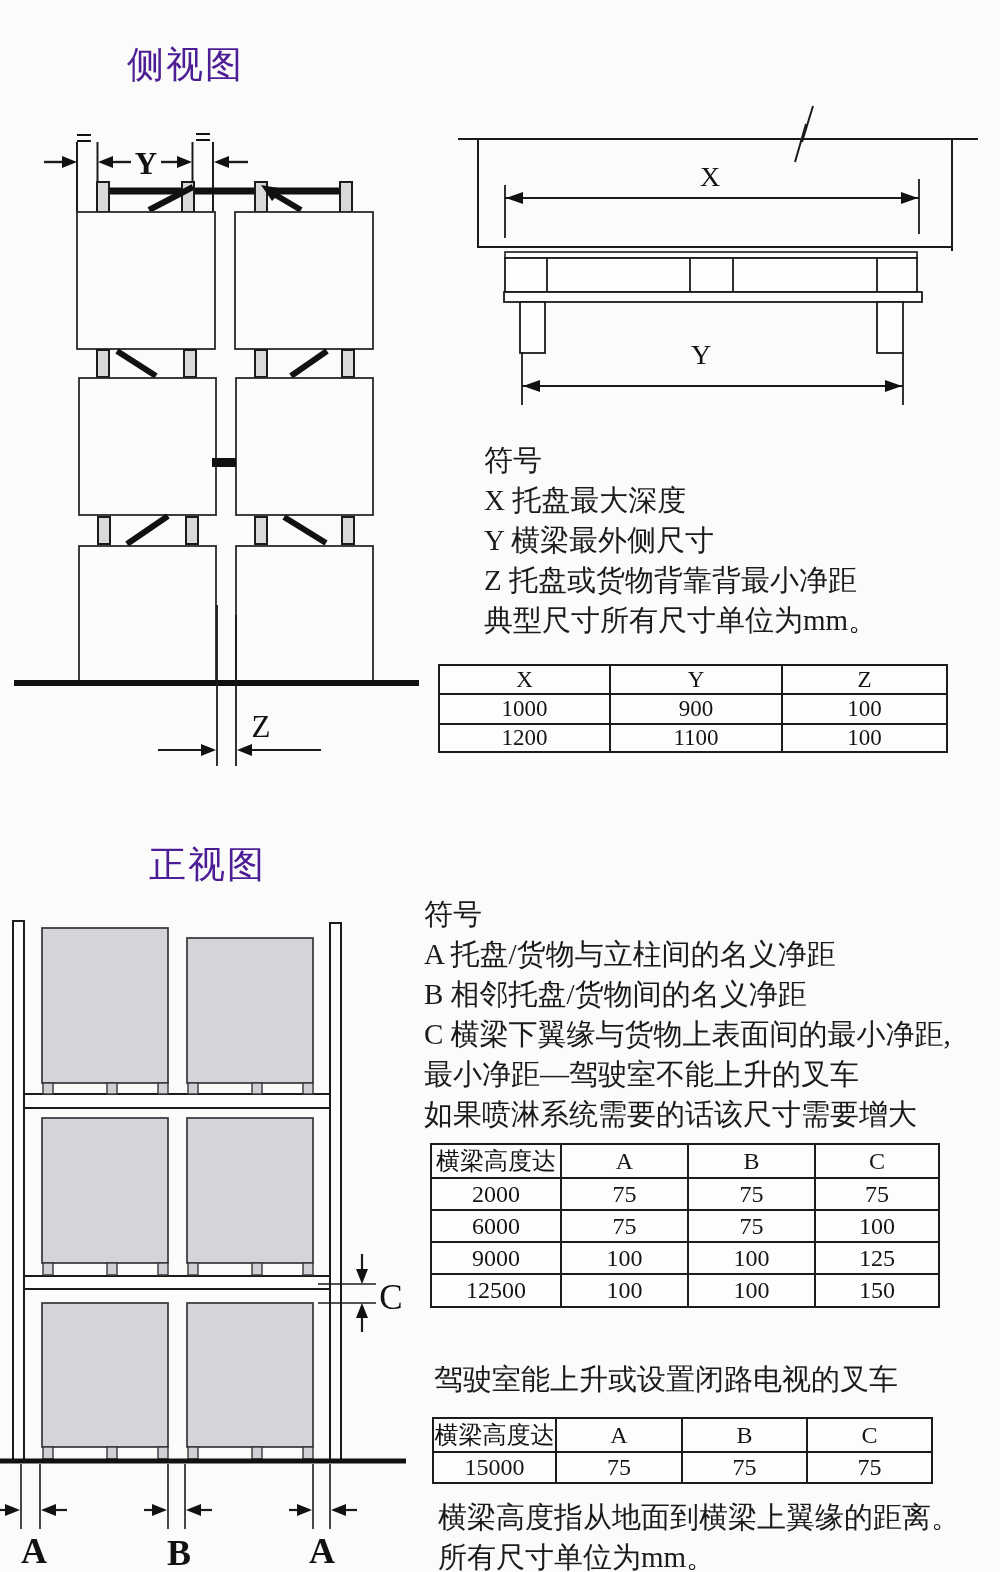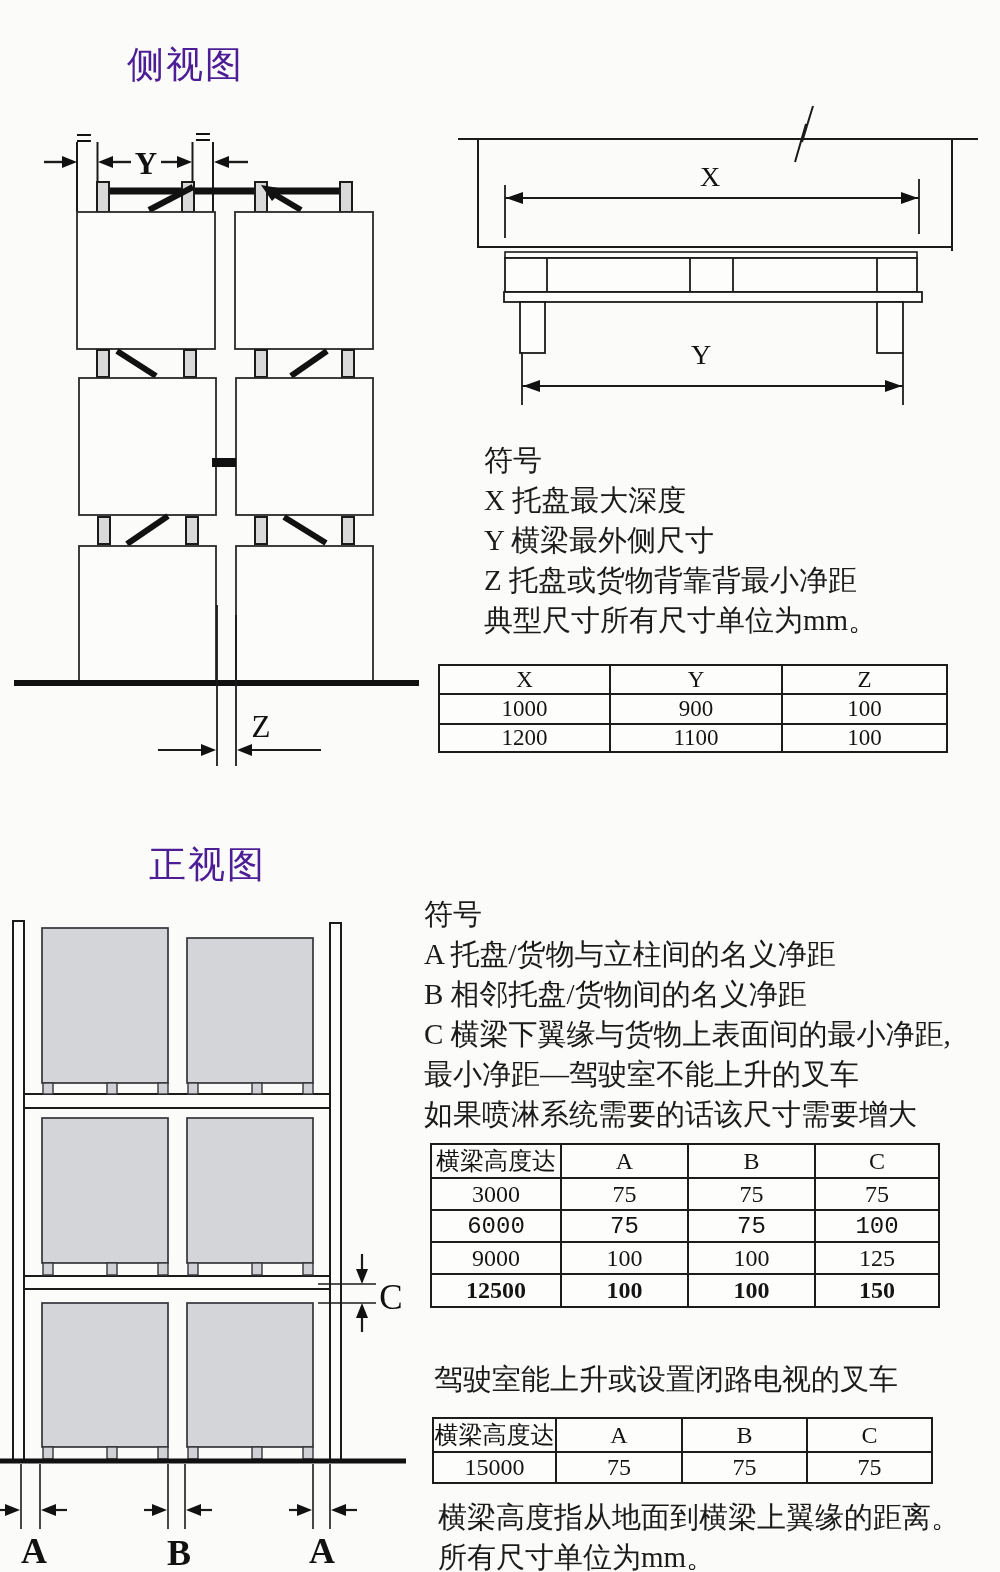--- a/index.html
+++ b/index.html
@@ -279,38 +279,38 @@
 
   <table class="abs spec big" style="left:430px;top:1143px;width:500px;">
     <tbody>
         <tr style="height:33px;">
       <td style="width:128px;">横梁高度达</td>
       <td style="width:125px;">A</td>
       <td style="width:125px;">B</td>
       <td style="width:122px;">C</td>
     </tr>
     <tr style="height:32px;">
-      <td>3000</td>
-      <td>75</td>
-      <td>75</td>
-      <td>75</td>
-    </tr>
-    <tr style="height:32px;font-family:Liberation Mono, monospace;">
+      <td>2000</td>
+      <td>75</td>
+      <td>75</td>
+      <td>75</td>
+    </tr>
+    <tr style="height:32px;">
       <td>6000</td>
       <td>75</td>
       <td>75</td>
       <td>100</td>
     </tr>
     <tr style="height:32px;">
       <td>9000</td>
       <td>100</td>
       <td>100</td>
       <td>125</td>
     </tr>
-    <tr style="height:33px;font-weight:bold;">
+    <tr style="height:33px;">
       <td>12500</td>
       <td>100</td>
       <td>100</td>
       <td>150</td>
     </tr>
   </tbody>
     </table>
 
   <div class="abs note-line" style="left:434px;top:1360px;">驾驶室能上升或设置闭路电视的叉车</div>
 

